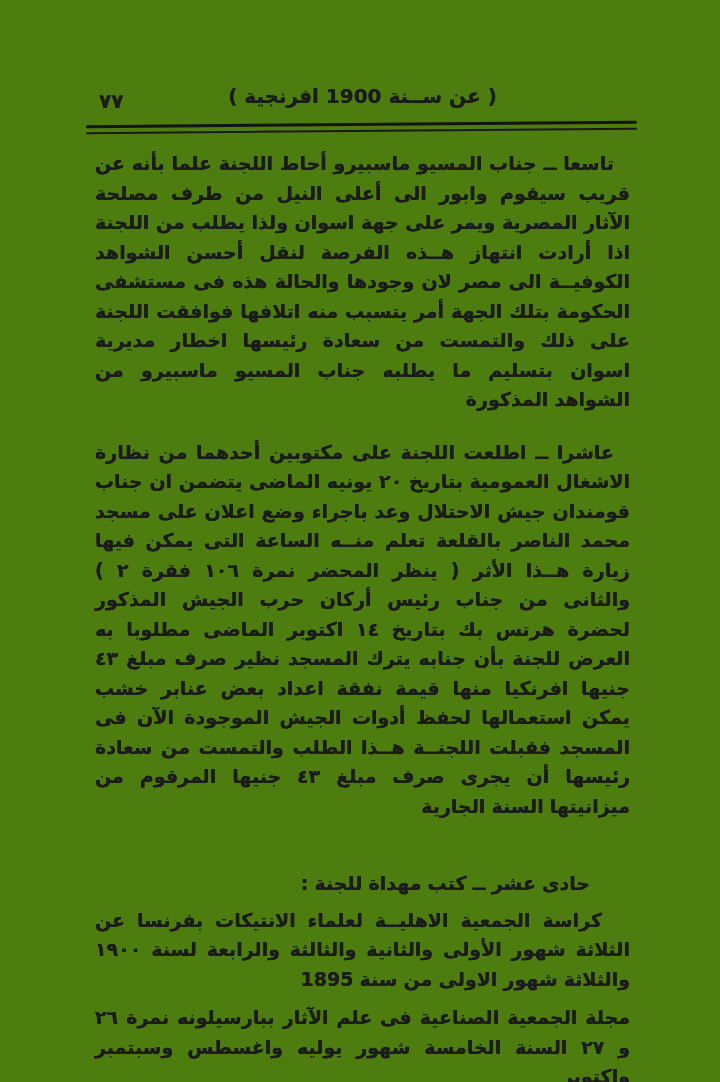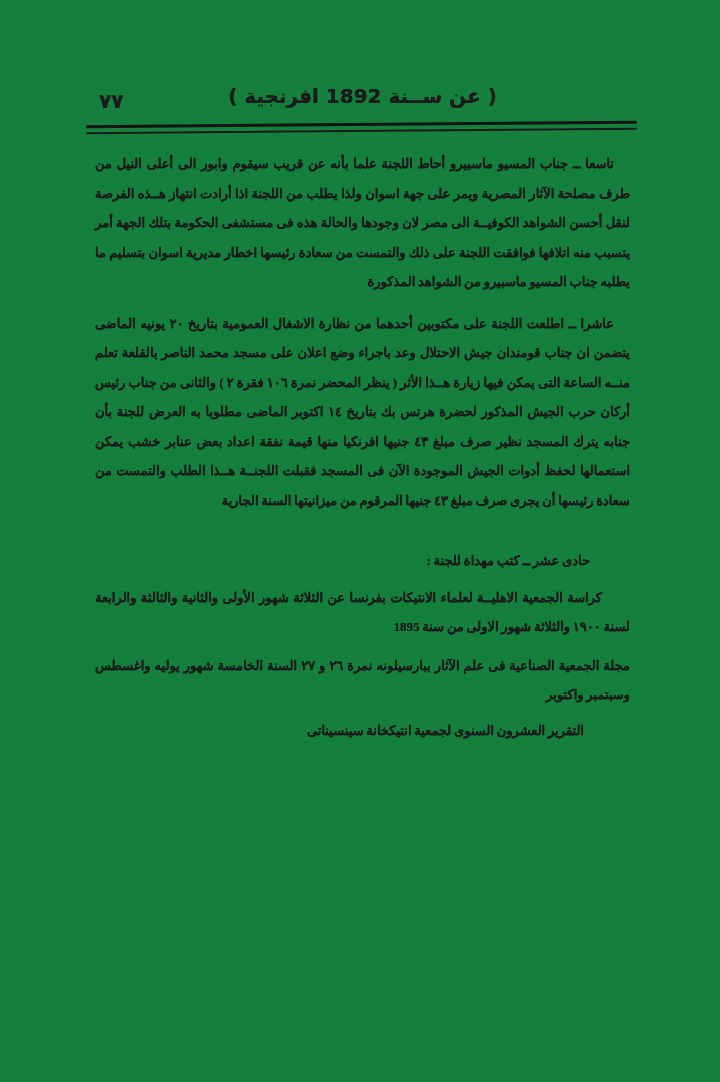--- a/index.html
+++ b/index.html
@@ -10,21 +10,21 @@
   body {
     width: 720px;
     height: 1082px;
     overflow: hidden;
     font-family: "DejaVu Sans", sans-serif;
   }
   .page {
     position: relative;
     width: 720px;
     height: 1082px;
-    background: #15803d;
+    background: #4d7c0f;
     color: #1b1b1b;
     direction: rtl;
   }
   .content {
     position: absolute;
     top: 84px;
     right: 90px;
     left: 95px;
   }
   
@@ -62,45 +62,44 @@
   }
   .rule .r2 {
     height: 2px;
     background: #1a1a1a;
     margin-top: 4px;
     border-radius: 1px;
   }
   
   .textblock p {
     margin: 0;
-    font-size: 13px;
+    font-size: 19px;
     line-height: 29.5px;
     font-weight: bold;
     text-align: justify;
     word-spacing: -0.5px;
     text-shadow: 0 0 0.6px rgba(15,15,15,0.9);
-    font-family: Liberation Serif, serif;
   }
   p.clause-9   { margin-top: 17px; text-indent: 16px; }
-  p.clause-10  { margin-top: 12px; text-indent: 16px; }
-  p.heading-11 { margin-top: 31px; text-indent: 40px; }
+  p.clause-10  { margin-top: 23px; text-indent: 16px; }
+  p.heading-11 { margin-top: 48px; text-indent: 40px; }
   p.book-1     { margin-top: 7px;  text-indent: 28px; }
   p.book-2     { margin-top: 9px;  text-indent: 0; }
   p.book-3     { margin-top: 15px; text-indent: 18px; }
   p.book-4     { margin-top: 6px;  text-indent: 46px; }
 </style>
 </head>
 <body>
 
 <div class="page">
   <div class="content">
 
     <header class="hdr">
       <span class="pgnum">٧٧</span>
-      <div class="title">( عن ســنة 1892 افرنجية )</div>
+      <div class="title">( عن ســنة 1900 افرنجية )</div>
     </header>
 
     <div class="rule">
       <div class="r1"></div>
       <div class="r2"></div>
     </div>
 
     <main class="textblock">
       <p class="clause-9">تاسعا ــ جناب المسيو ماسبيرو أحاط اللجنة علما بأنه عن قريب سيقوم وابور الى أعلى النيل من طرف مصلحة الآثار المصرية ويمر على جهة اسوان ولذا يطلب من اللجنة اذا أرادت انتهاز هــذه الفرصة لنقل أحسن الشواهد الكوفيــة الى مصر لان وجودها والحالة هذه فى مستشفى الحكومة بتلك الجهة أمر يتسبب منه اتلافها فوافقت اللجنة على ذلك والتمست من سعادة رئيسها اخطار مديرية اسوان بتسليم ما يطلبه جناب المسيو ماسبيرو من الشواهد المذكورة</p>
 

